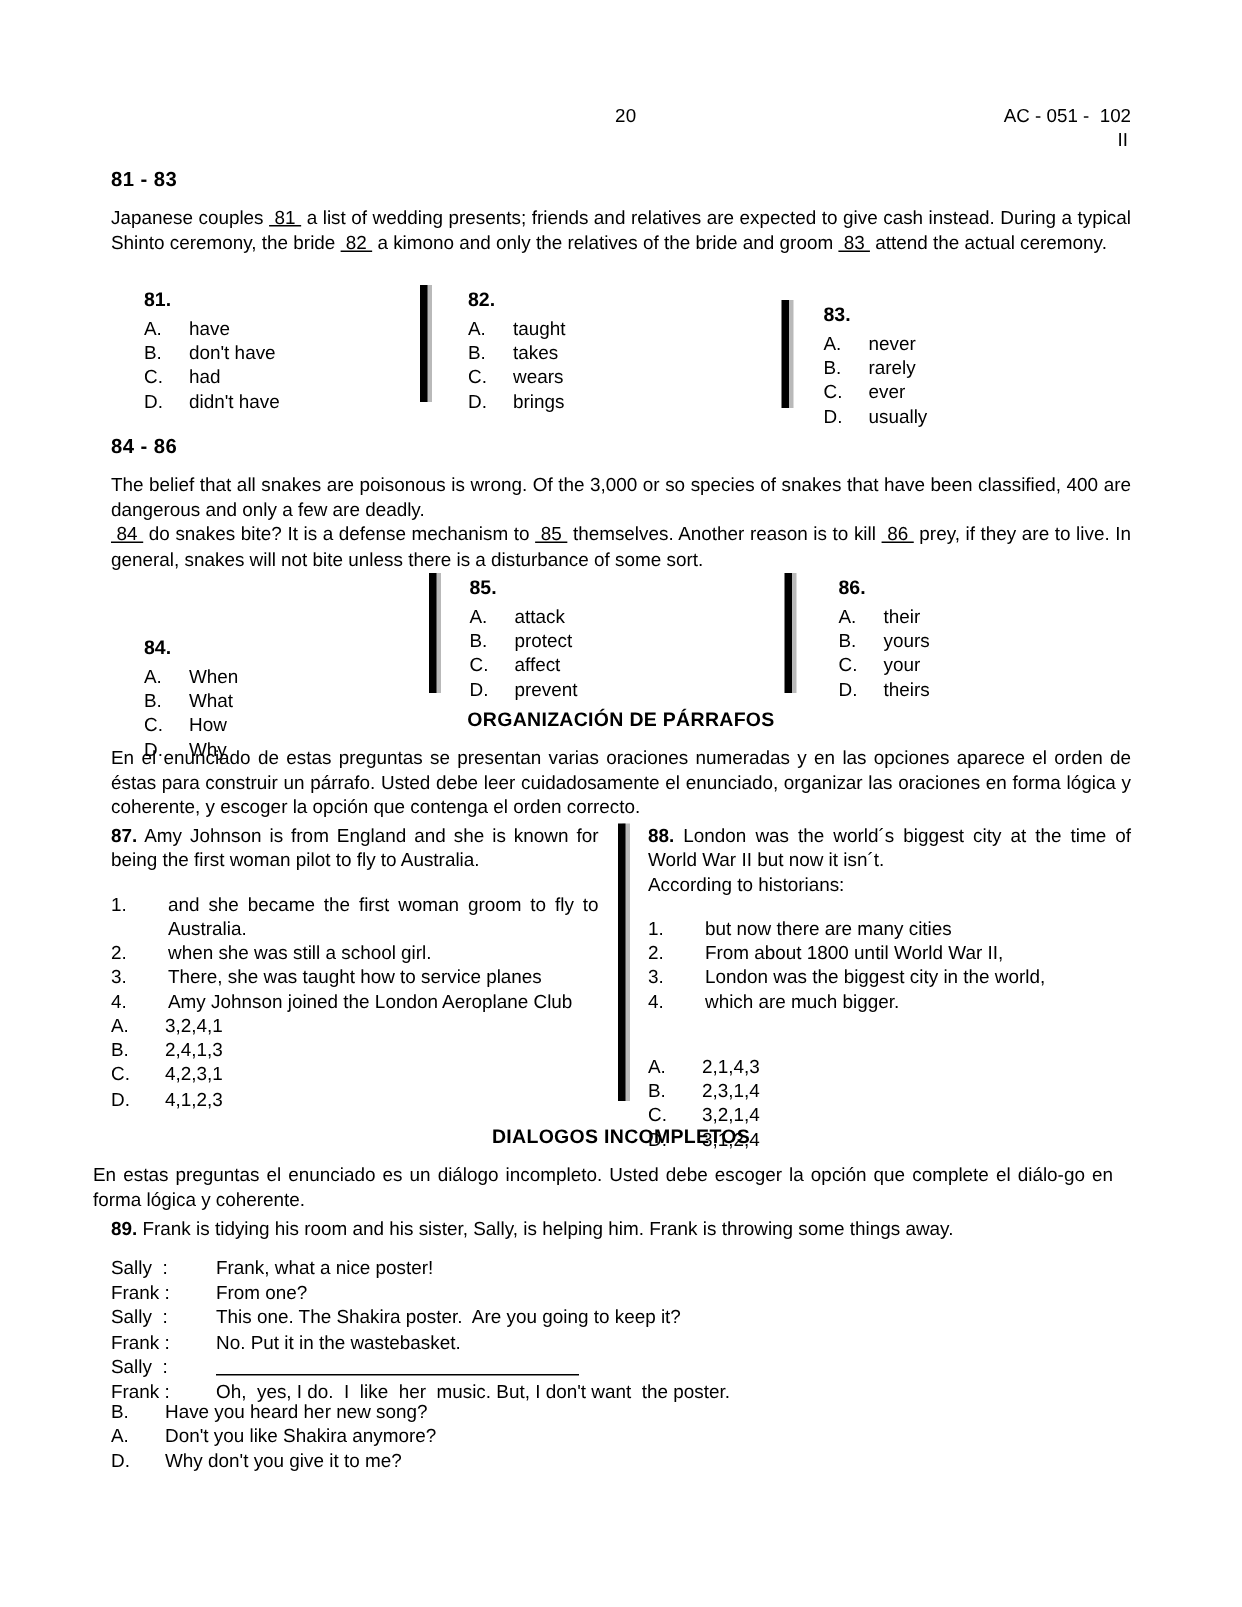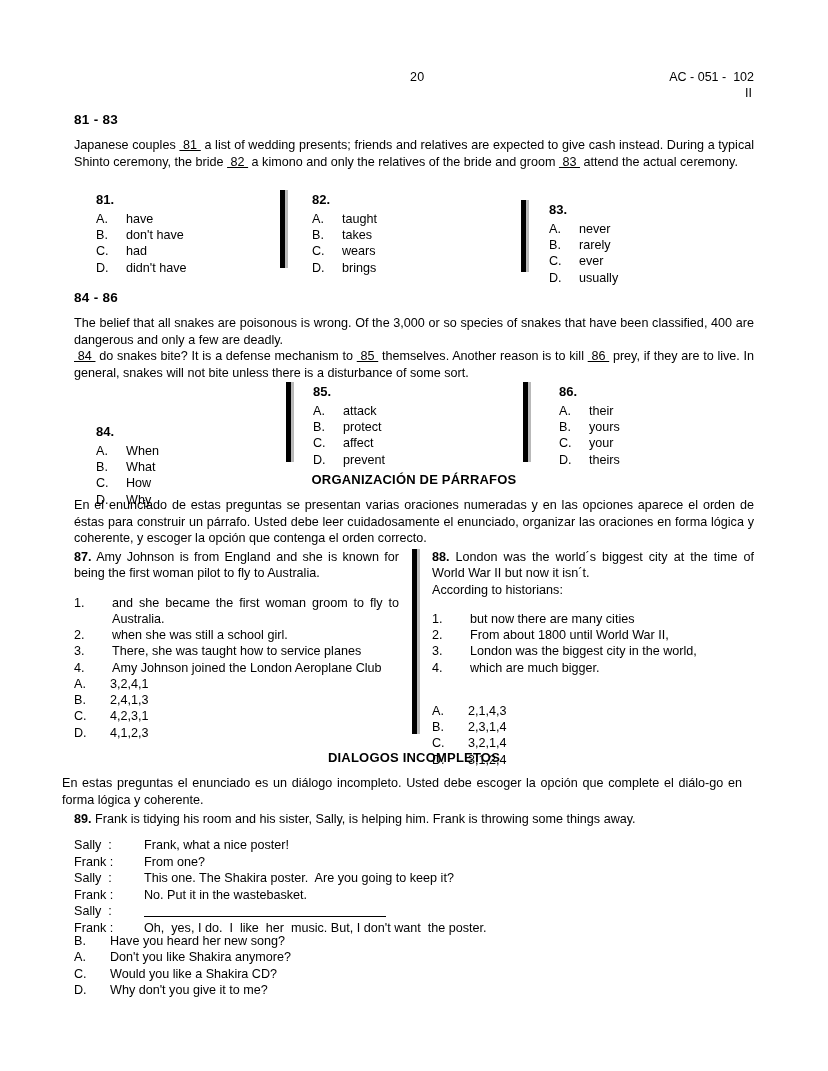--- a/index.html
+++ b/index.html
@@ -314,17 +314,16 @@
       </div>
     <div class="dlg-row">
         <span class="who">Frank :</span>
         <span class="say">Oh,  yes, I do.  I  like  her  music. But, I don't want  the poster.</span>
       </div>
   </div>
 
   <div class="blk dlg-ans" style="left:74px; top:933px; width:560px;">
     <span class="opt"><span class="ltr">B.</span><span>Have you heard her new song?</span></span>
     <span class="opt"><span class="ltr">A.</span><span>Don't you like Shakira anymore?</span></span>
-    <span class="opt"><span class="ltr">C.</span><span>Would you like a Shakira CD?</span></span>
     <span class="opt"><span class="ltr">D.</span><span>Why don't you give it to me?</span></span>
   </div>
 
 </div>
 
 </body></html>

